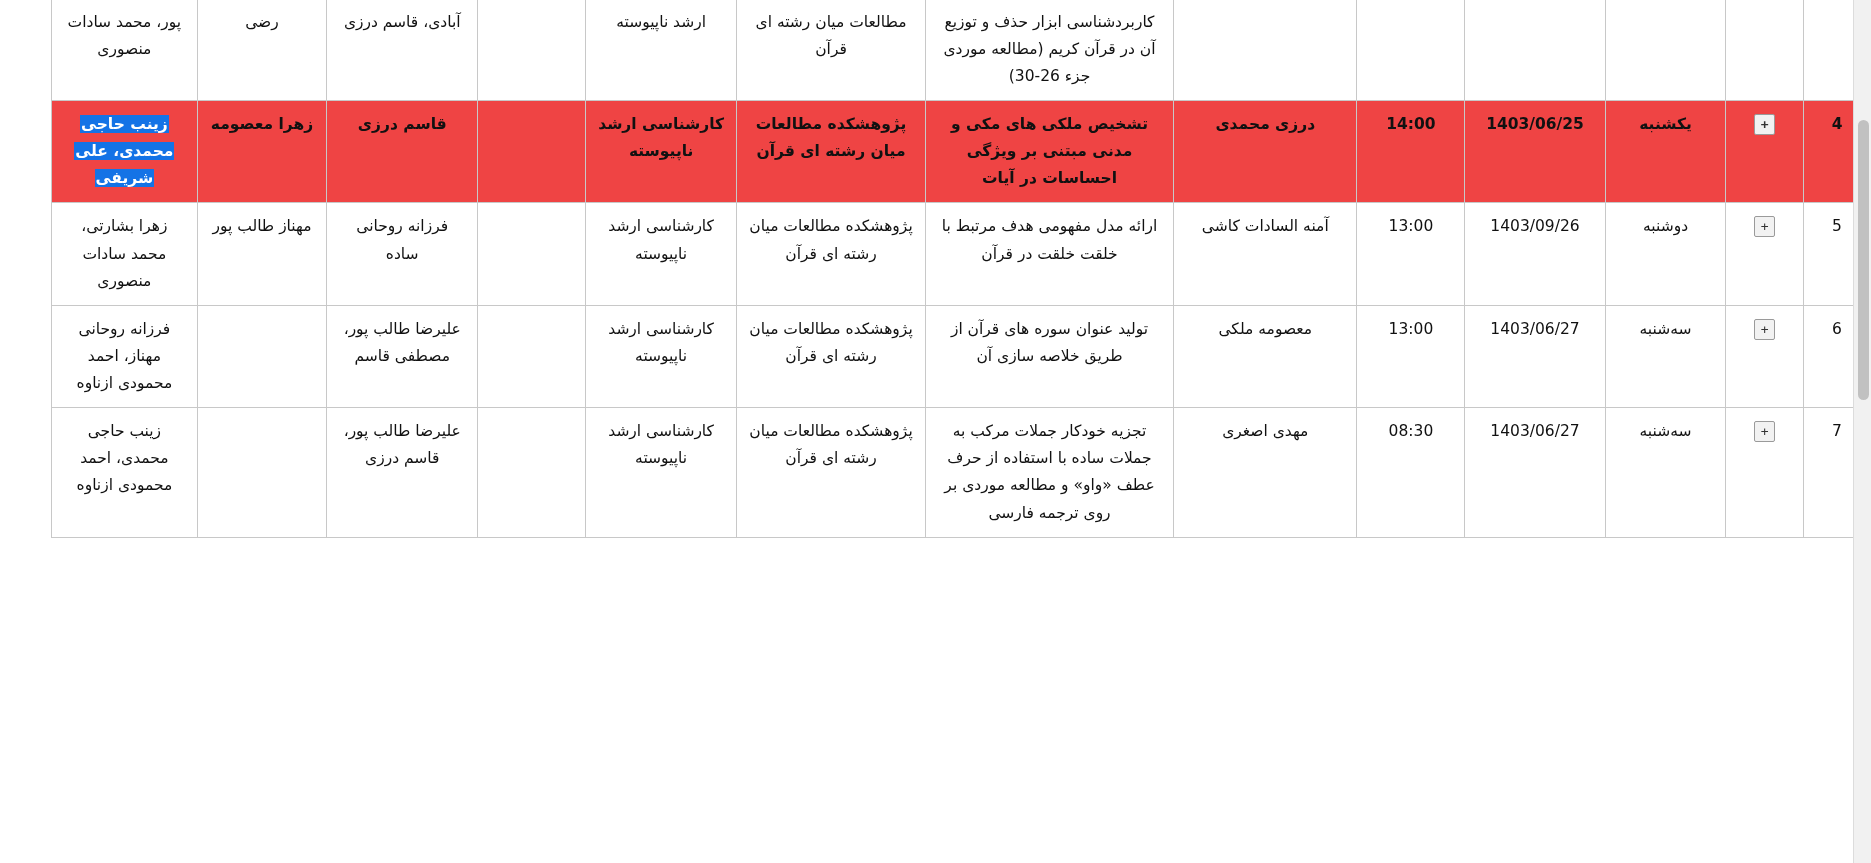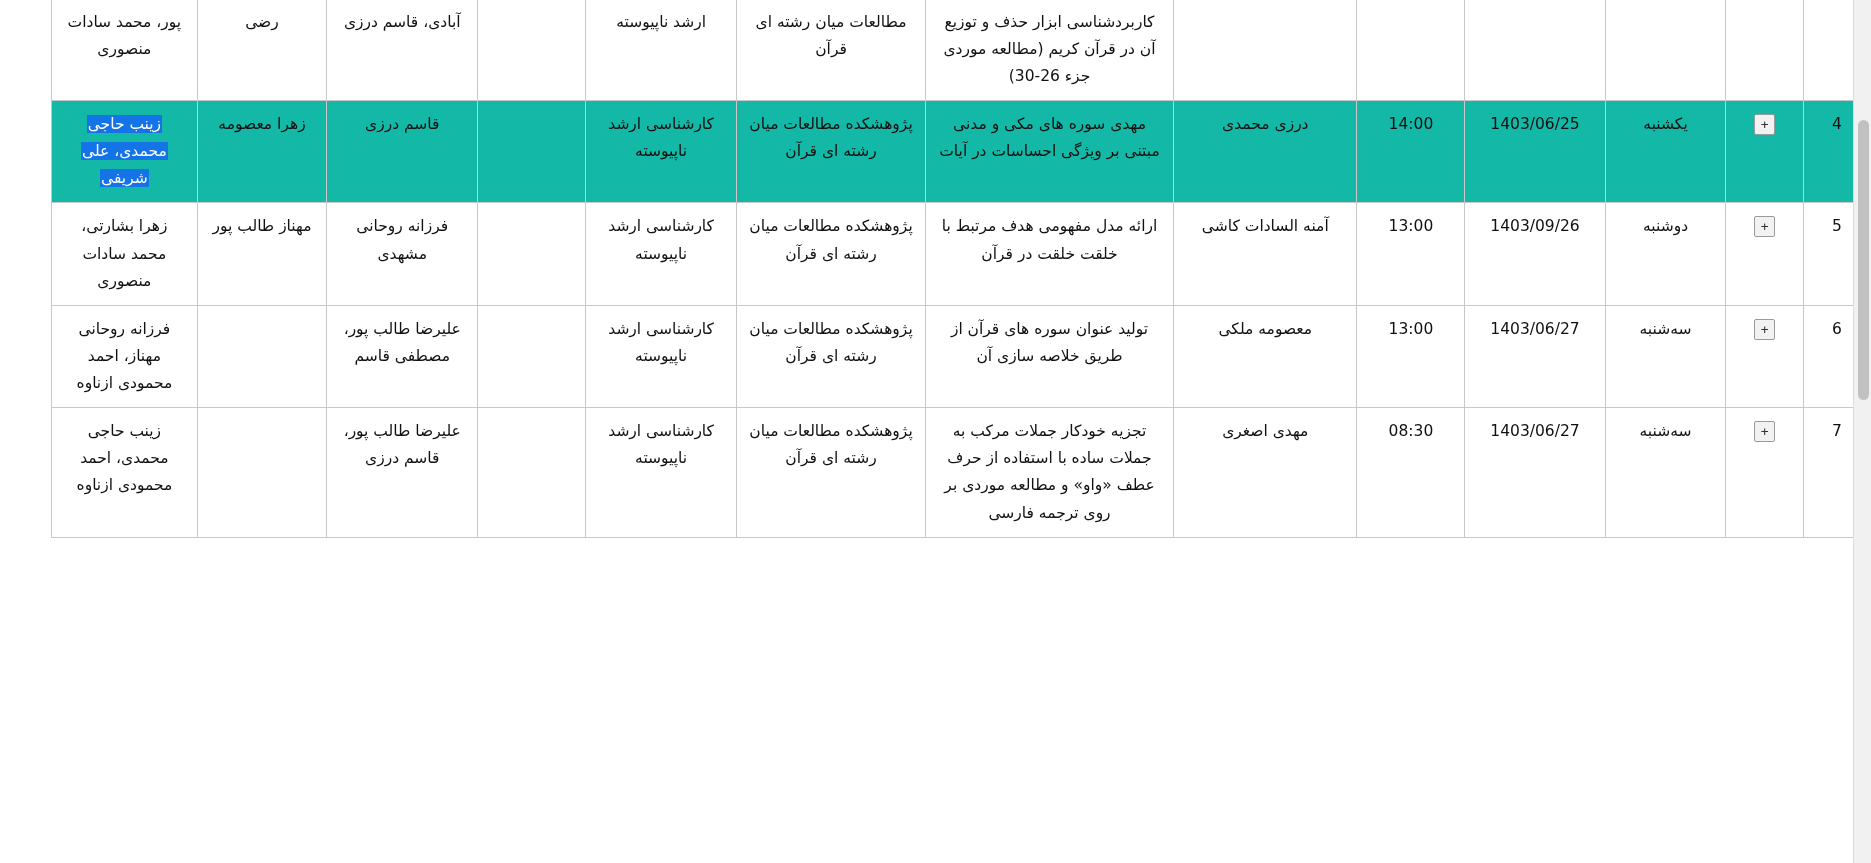--- a/index.html
+++ b/index.html
@@ -33,21 +33,22 @@
     border: 1px solid #c8c8c8;
     padding: 10px 12px;
     vertical-align: top;
     line-height: 1.75;
     font-size: 15.5px;
     color: #111;
     text-align: center;
     word-wrap: break-word;
   }
   tr.row-highlight td {
-    background: #14b8a6;
+    background: #ef4444;
+    font-weight: bold;
   }
   tr.row-plain td {
     background: #ffffff;
   }
   
   col.c-index   { width: 62px; }
   col.c-expand  { width: 72px; }
   col.c-day     { width: 112px; }
   col.c-date    { width: 130px; }
   col.c-time    { width: 100px; }
@@ -154,40 +155,40 @@
             <td>رضی</td>
             <td>پور، محمد سادات منصوری</td>
           </tr>
           <tr class="row-highlight">
             <td class="cell-index cell-num">4</td>
             <td><span class="expand-btn">+</span></td>
             <td>یکشنبه</td>
             <td class="cell-num">1403/06/25</td>
             <td class="cell-num">14:00</td>
             <td>درزی محمدی</td>
-            <td class="cell-title">مهدی سوره های مکی و مدنی مبتنی بر ویژگی احساسات در آیات</td>
+            <td class="cell-title">تشخیص ملکی های مکی و مدنی مبتنی بر ویژگی احساسات در آیات</td>
             <td>پژوهشکده مطالعات میان رشته ای قرآن</td>
             <td>کارشناسی ارشد ناپیوسته</td>
             <td></td>
             <td>قاسم درزی</td>
             <td>زهرا معصومه</td>
             <td><span class="sel">زینب حاجی محمدی، علی شریفی</span></td>
           </tr>
           <tr class="row-plain">
             <td class="cell-index cell-num">5</td>
             <td><span class="expand-btn">+</span></td>
             <td>دوشنبه</td>
             <td class="cell-num">1403/09/26</td>
             <td class="cell-num">13:00</td>
             <td>آمنه السادات کاشی</td>
             <td class="cell-title">ارائه مدل مفهومی هدف مرتبط با خلقت خلقت در قرآن</td>
             <td>پژوهشکده مطالعات میان رشته ای قرآن</td>
             <td>کارشناسی ارشد ناپیوسته</td>
             <td></td>
-            <td>فرزانه روحانی مشهدی</td>
+            <td>فرزانه روحانی ساده</td>
             <td>مهناز طالب پور</td>
             <td>زهرا بشارتی، محمد سادات منصوری</td>
           </tr>
           <tr class="row-plain">
             <td class="cell-index cell-num">6</td>
             <td><span class="expand-btn">+</span></td>
             <td>سه‌شنبه</td>
             <td class="cell-num">1403/06/27</td>
             <td class="cell-num">13:00</td>
             <td>معصومه ملکی</td>

